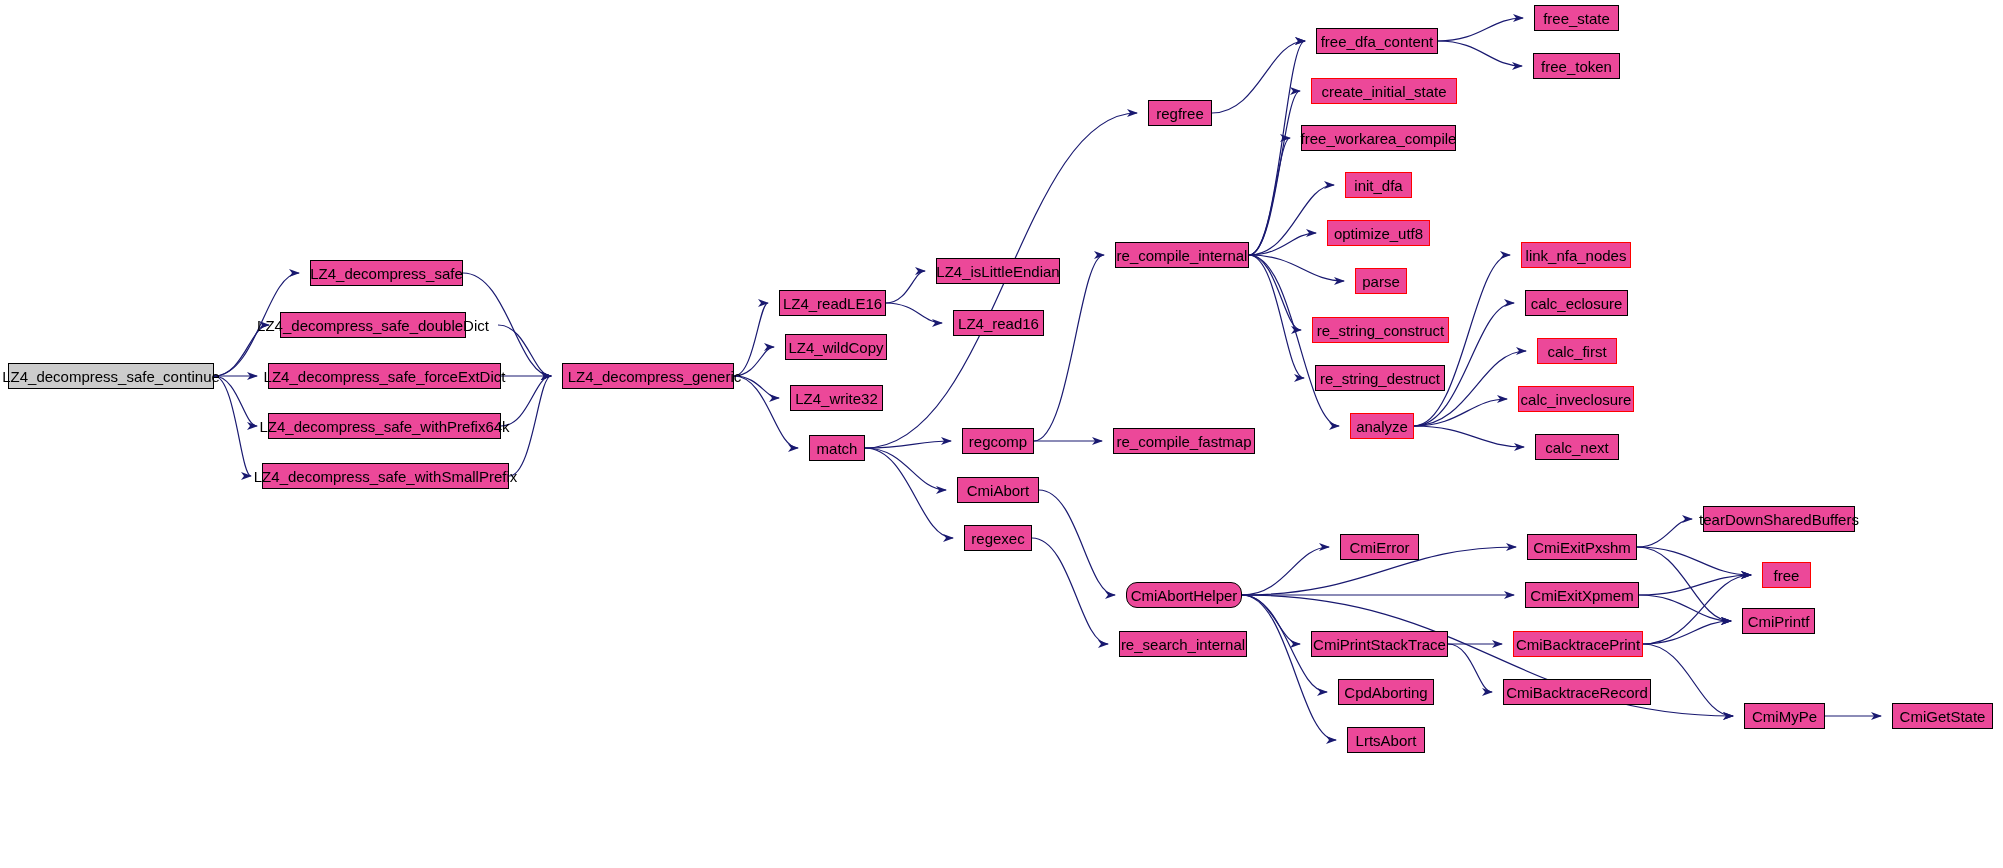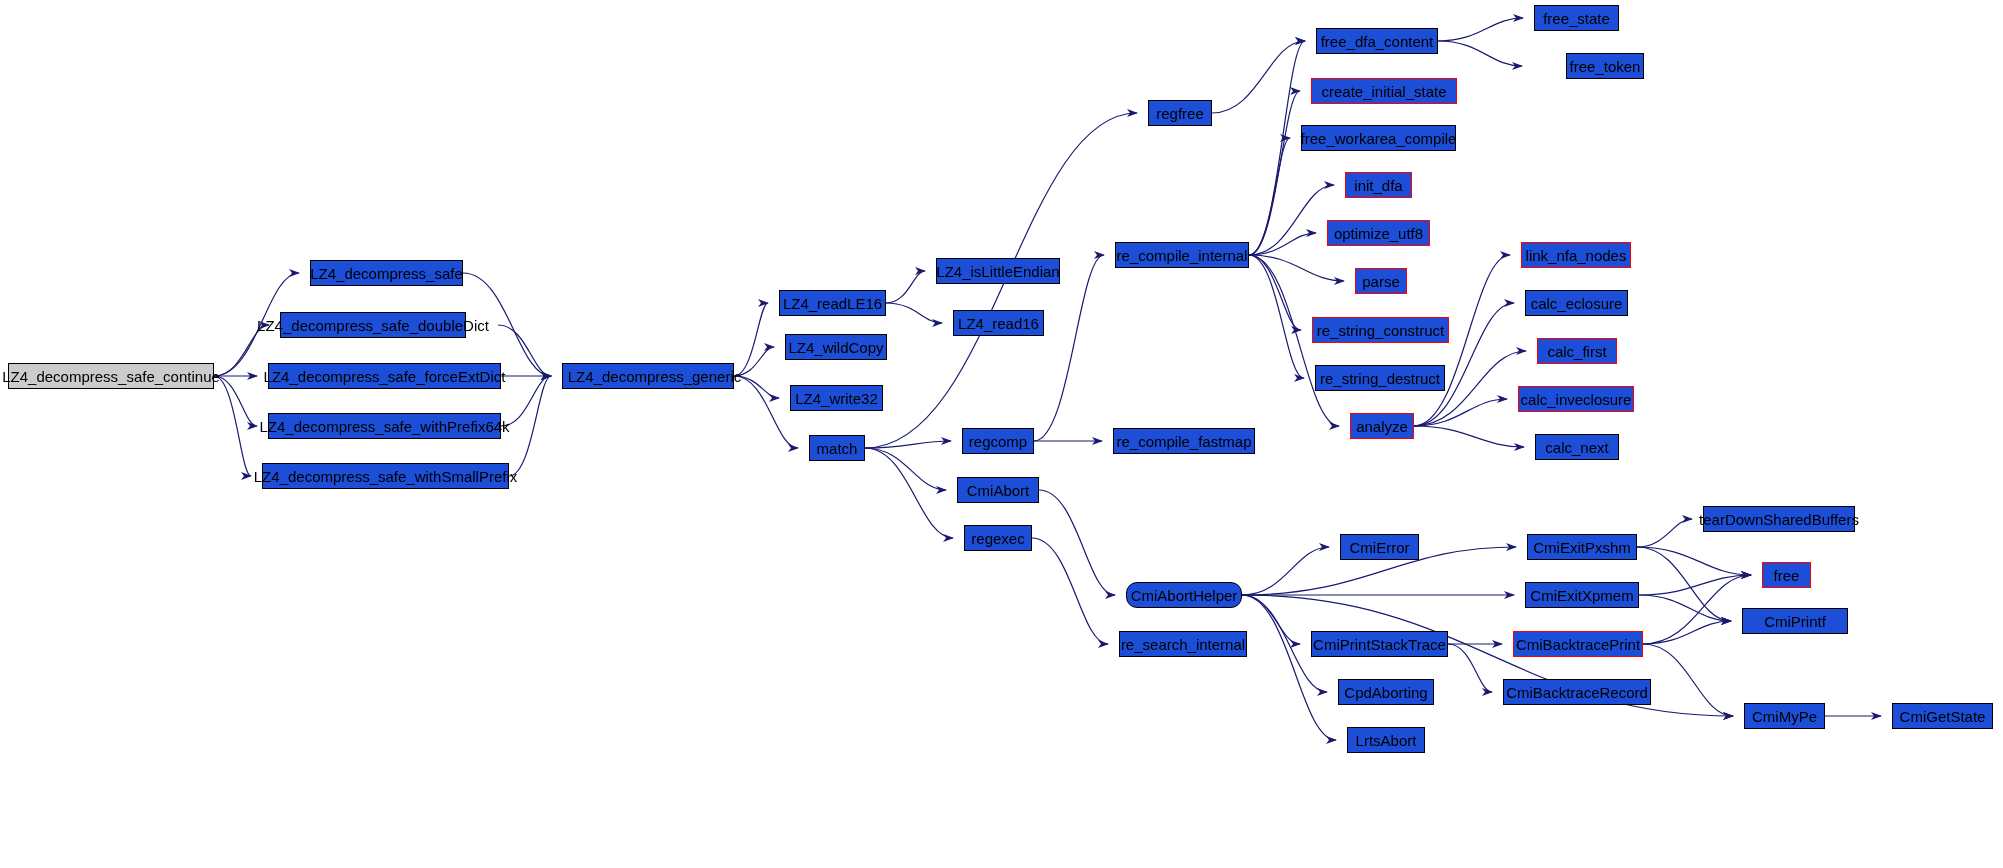--- a/index.html
+++ b/index.html
@@ -10,21 +10,21 @@
     height:868px;
     background:#ffffff;
     font-family:"Liberation Sans","DejaVu Sans",sans-serif;
     overflow:hidden;
   }
   #edges{position:absolute;left:0;top:0;width:2003px;height:868px;pointer-events:none;}
   .node{
     position:absolute;
     box-sizing:border-box;
     border:1px solid #000000;
-    background:#1d4ed8;
+    background:#ec4899;
     color:#000000;
     font-size:15px;
     line-height:1;
     display:flex;
     align-items:center;
     justify-content:center;
     white-space:nowrap;
     padding:0 7px;
     height:26px;
     letter-spacing:0px;
@@ -185,21 +185,21 @@
       </div>
       <div class="node" style="left: 1315px; top: 365px; width: 130px;">
         <span>re_string_destruct</span>
       </div>
       <div class="node red" style="left: 1350px; top: 413px; width: 64px; text-align: center;">
         <span>analyze</span>
       </div>
       <div class="node" style="left: 1534px; top: 5px; width: 85px;">
         <span>free_state</span>
       </div>
-      <div class="node" style="left: 1533px; top: 53px; width: 78px; margin-left: 33px;">
+      <div class="node" style="left: 1533px; top: 53px; width: 87px;">
         <span>free_token</span>
       </div>
       <div class="node red" style="left: 1521px; top: 242px; width: 110px;">
         <span>link_nfa_nodes</span>
       </div>
       <div class="node" style="left: 1525px; top: 290px; width: 103px;">
         <span>calc_eclosure</span>
       </div>
       <div class="node red" style="left: 1537px; top: 338px; width: 80px;">
         <span>calc_first</span>
@@ -239,21 +239,21 @@
       </div>
       <div class="node" style="left: 1503px; top: 679px; width: 148px;">
         <span>CmiBacktraceRecord</span>
       </div>
       <div class="node" style="left: 1703px; top: 506px; width: 152px;">
         <span>tearDownSharedBuffers</span>
       </div>
       <div class="node red" style="left: 1762px; top: 562px; width: 49px;">
         <span>free</span>
       </div>
-      <div class="node" style="left: 1742px; top: 608px; width: 106px; justify-content: center;">
+      <div class="node" style="left: 1742px; top: 608px; width: 73px; justify-content: center;">
         <span>CmiPrintf</span>
       </div>
       <div class="node" style="left: 1744px; top: 703px; width: 81px;">
         <span>CmiMyPe</span>
       </div>
       <div class="node" style="left: 1892px; top: 703px; width: 101px;">
         <span>CmiGetState</span>
       </div>
     </div>
 </div>

